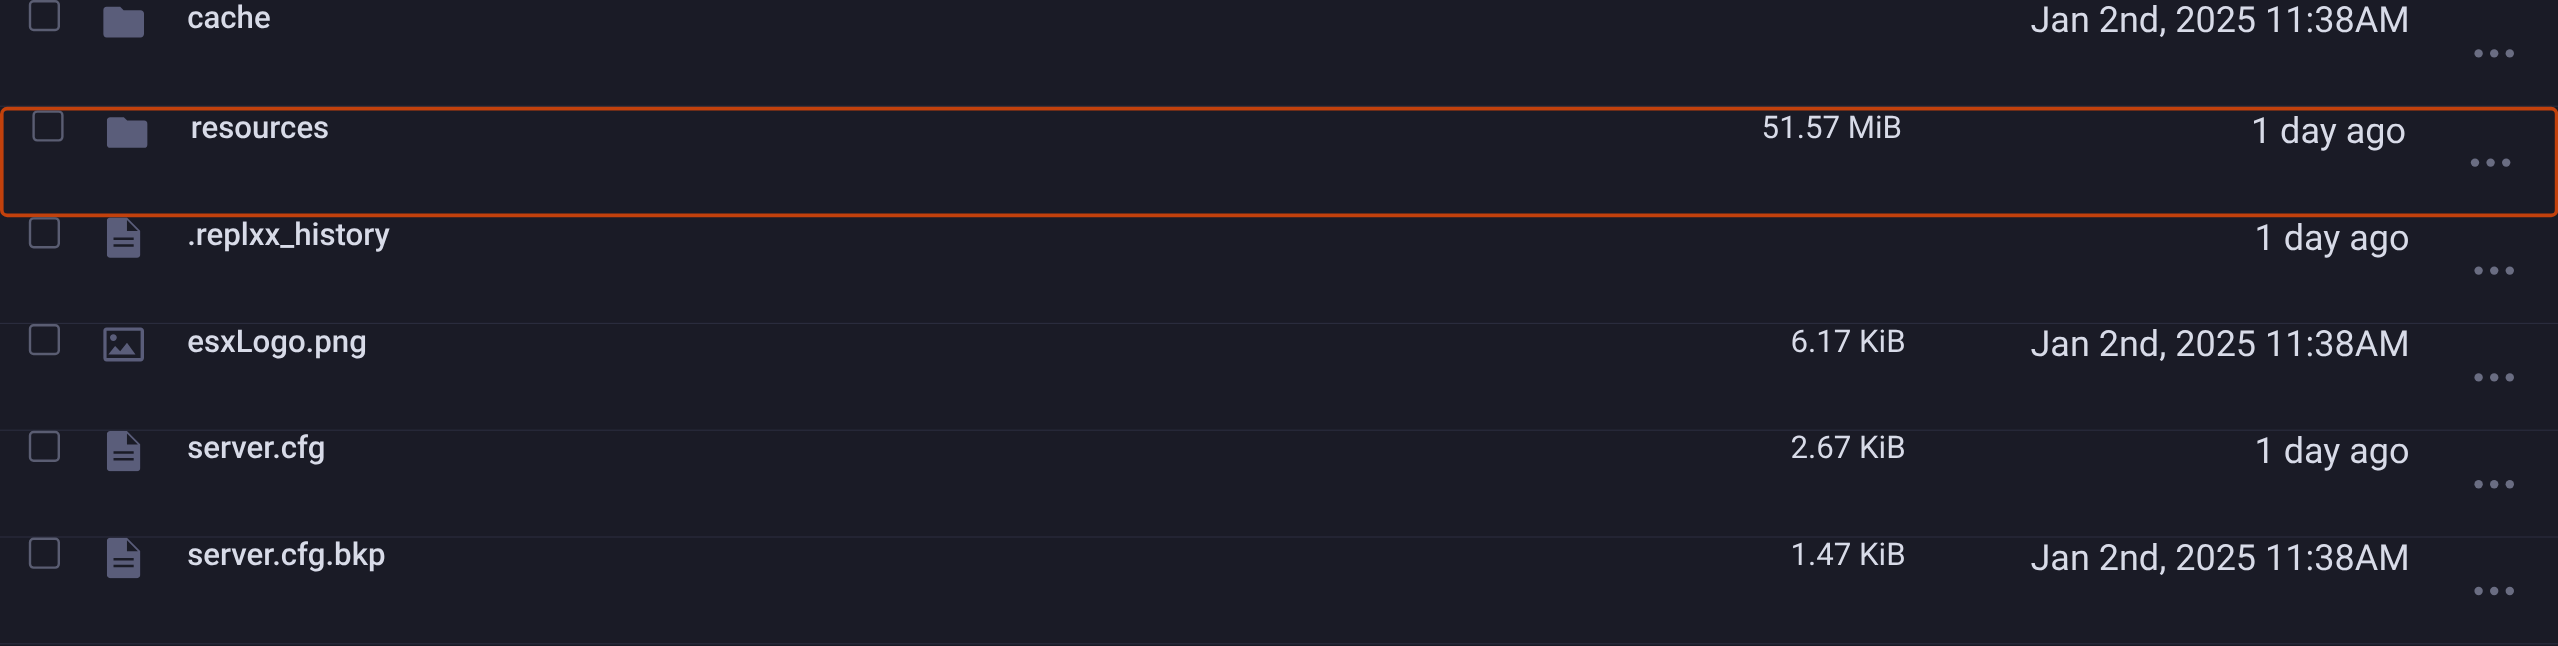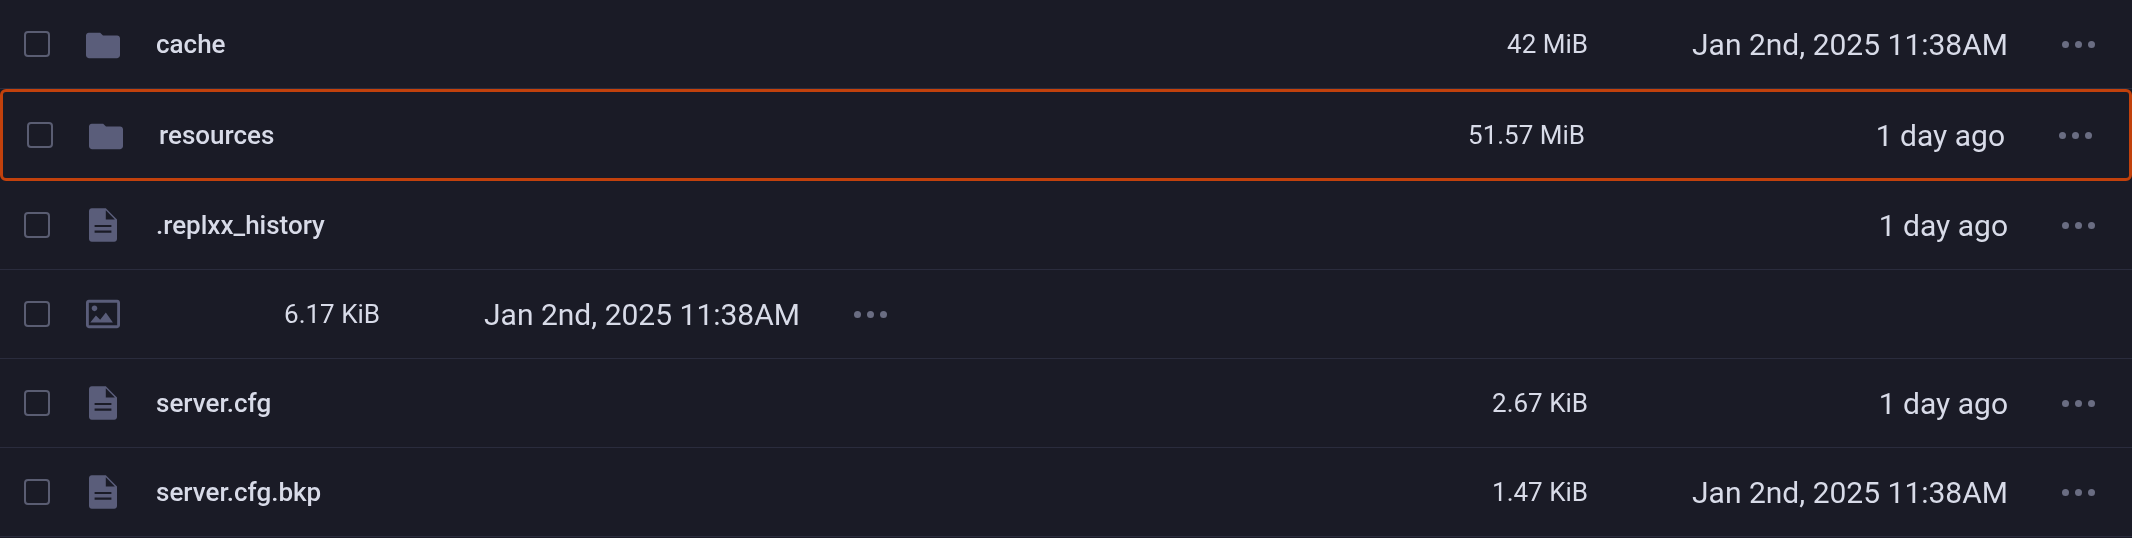--- a/index.html
+++ b/index.html
@@ -16,21 +16,20 @@
       height: 538px;
       overflow: hidden;
     }
     
     .file-list {
       width: 100%;
     }
     
     .file-row {
       display: flex;
-      align-items: center;
       height: 89px;
       border-bottom: 1px solid #2a2c3d;
       padding: 0 24px;
       position: relative;
     }
     
     .file-row.highlighted {
       border: 3px solid #c2410c;
       border-radius: 6px;
       height: 92px;
@@ -119,21 +118,20 @@
 
 <div class="file-list" id="file-list-container">
     <div class="file-row">
       <div class="checkbox"></div>
       <div class="icon-container">
         <svg class="folder-icon" width="34" height="30" viewBox="0 0 24 20">
           <path d="M10 2H2C0.9 2 0 2.9 0 4v14c0 1.1 0.9 2 2 2h20c1.1 0 2-0.9 2-2V6c0-1.1-0.9-2-2-2H12l-2-2z"></path>
         </svg>
       </div>
       <div class="file-name">cache</div>
-      <div class="file-size">42 MiB</div>
       <div class="file-date">Jan 2nd, 2025 11:38AM</div>
       <div class="more-button">
         <div class="dots">
           <div class="dot"></div>
           <div class="dot"></div>
           <div class="dot"></div>
         </div>
       </div>
     </div>
     <div class="file-row highlighted">
@@ -171,20 +169,21 @@
         </div>
       </div>
     </div>
     <div class="file-row">
       <div class="checkbox"></div>
       <div class="icon-container">
         <svg class="image-icon" width="34" height="30" viewBox="0 0 24 20">
           <path d="M22 0H2C0.9 0 0 0.9 0 2v16c0 1.1 0.9 2 2 2h20c1.1 0 2-0.9 2-2V2c0-1.1-0.9-2-2-2zM22 18H2V2h20V18zM7 11l3 3 4-5 5 7H3L7 11zM6 8c1.1 0 2-0.9 2-2s-0.9-2-2-2-2 0.9-2 2 0.9 2 2 2z"></path>
         </svg>
       </div>
+      <div class="file-name">esxLogo.png</div>
       <div class="file-size">6.17 KiB</div>
       <div class="file-date">Jan 2nd, 2025 11:38AM</div>
       <div class="more-button">
         <div class="dots">
           <div class="dot"></div>
           <div class="dot"></div>
           <div class="dot"></div>
         </div>
       </div>
     </div>

